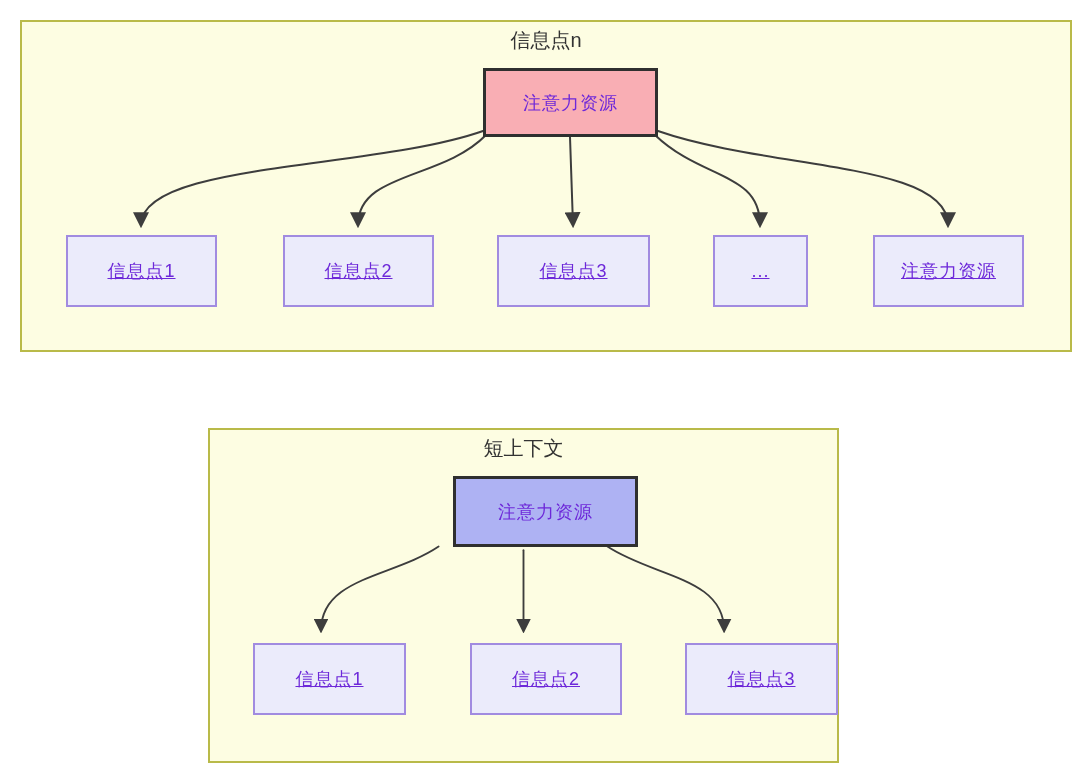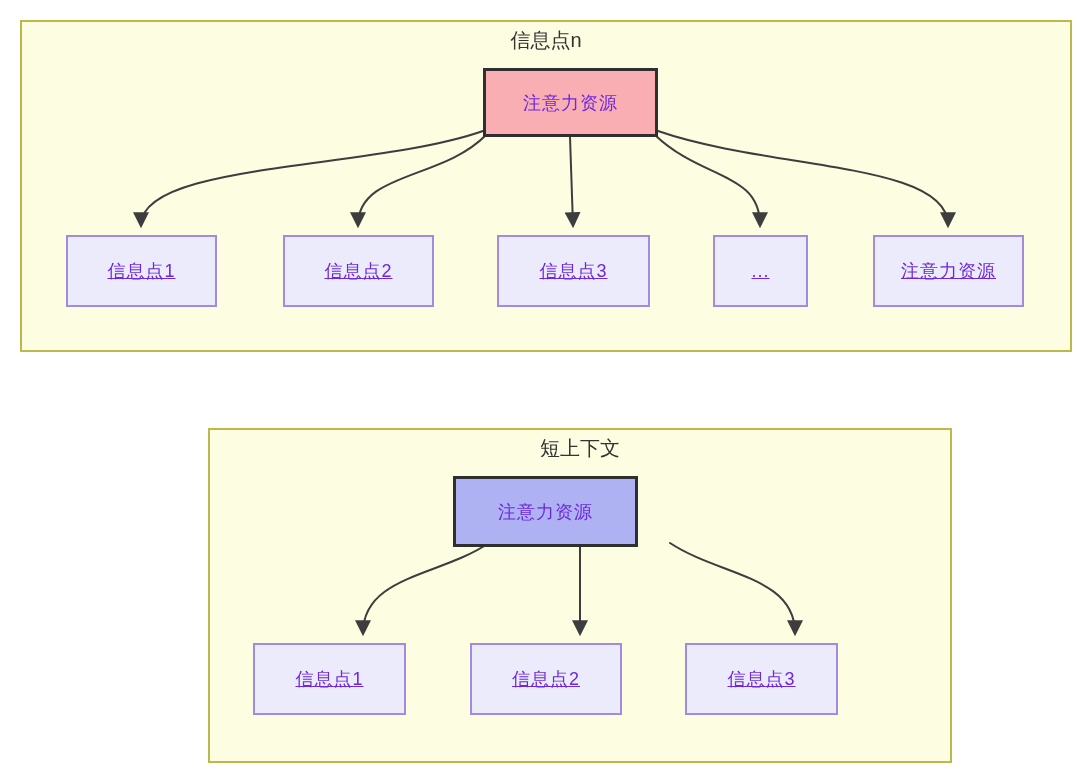--- a/index.html
+++ b/index.html
@@ -10,21 +10,21 @@
   }
   .canvas { position: relative; width: 1080px; height: 774px; overflow: hidden; }
 
   .container {
     position: absolute;
     background: #fdfde2;
     border: 2px solid #b9ba49;
     box-sizing: border-box;
   }
   #long-context  { left: 20px;  top: 20px;  width: 1052px; height: 332px; }
-  #short-context { left: 208px; top: 428px; width: 744px;  height: 335px; }
+  #short-context { left: 208px; top: 428px; width: 631px;  height: 335px; }
 
   .ctitle {
     position: absolute; top: 6px; left: 0; right: 0;
     text-align: center;
     font-size: 20px; line-height: 24px;
     color: #333333;
   }
 
   .node {
     position: absolute;

